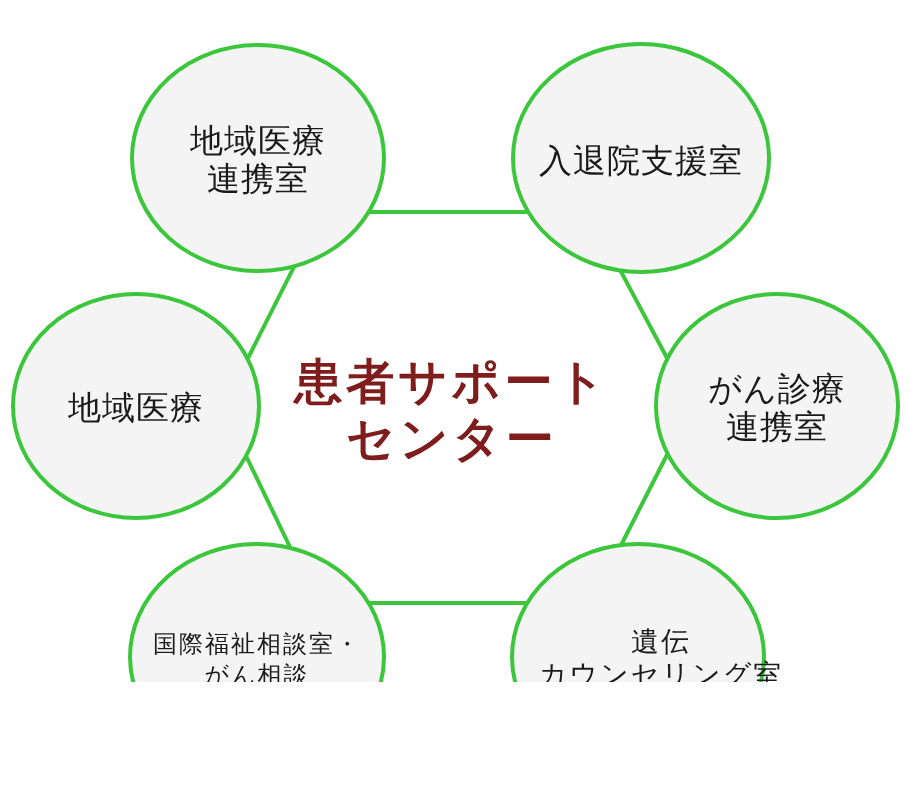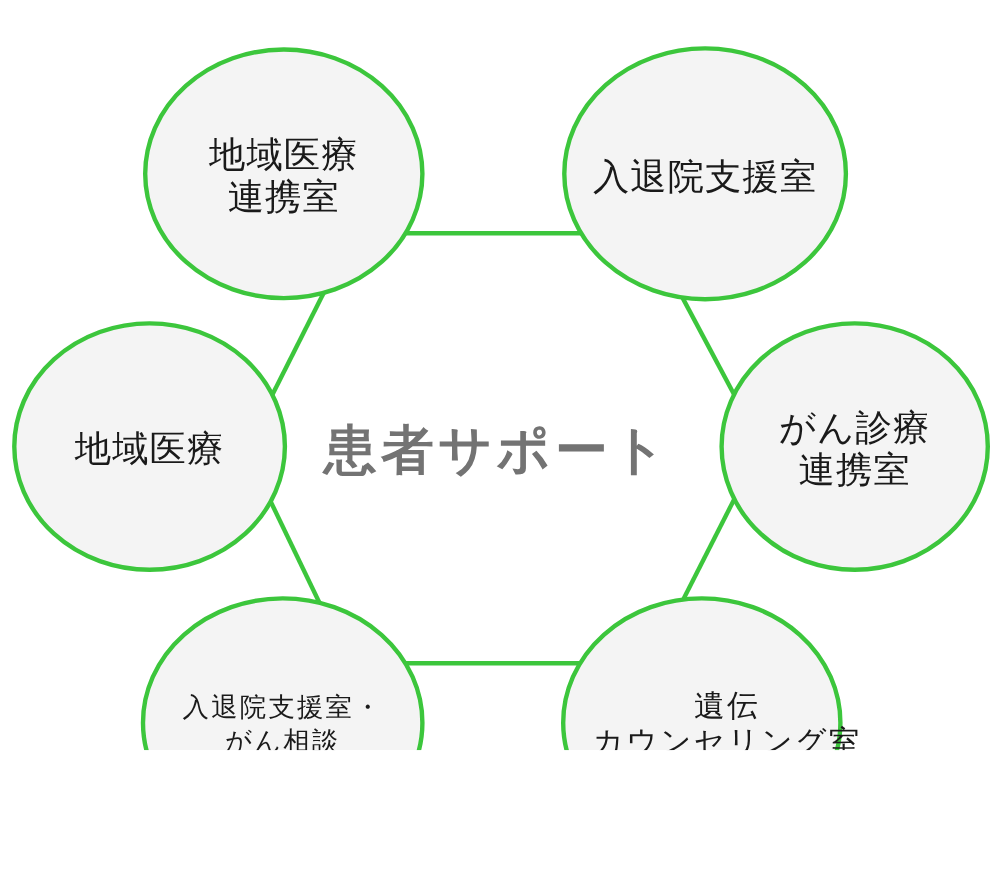--- a/index.html
+++ b/index.html
@@ -59,21 +59,21 @@
   .pos-l  { left: 136px; top: 408px; }
   .pos-r  { left: 777px; top: 408px; }
   .pos-bl { left: 257px; top: 659px; }
   .pos-br { left: 638px; top: 658px; margin-left: 23px; }
   .diagram-title {
     position: absolute;
     left: 452px;
     top: 410px;
     transform: translate(-50%, -50%);
     text-align: center;
-    color: #737373;
+    color: #7f1d1d;
     font-size: 48px;
     line-height: 57px;
     font-weight: bold;
     letter-spacing: 4px;
     white-space: nowrap;
   }
 </style>
 </head>
 <body>
 
@@ -108,26 +108,27 @@
   <div class="node-label label-main pos-l">
     <div>地域医療</div>
   </div>
 
   <div class="node-label label-main pos-r">
     <div>がん診療</div>
     <div>連携室</div>
   </div>
 
   <div class="node-label label-small pos-bl">
-    <div>入退院支援室・</div>
+    <div>国際福祉相談室・</div>
     <div>がん相談</div>
   </div>
 
   <div class="node-label label-medium pos-br">
     <div>遺伝</div>
     <div>カウンセリング室</div>
   </div>
 
   <div class="diagram-title">
     <div>患者サポート</div>
+    <div>センター</div>
   </div>
 
 </div>
 
 </body></html>

